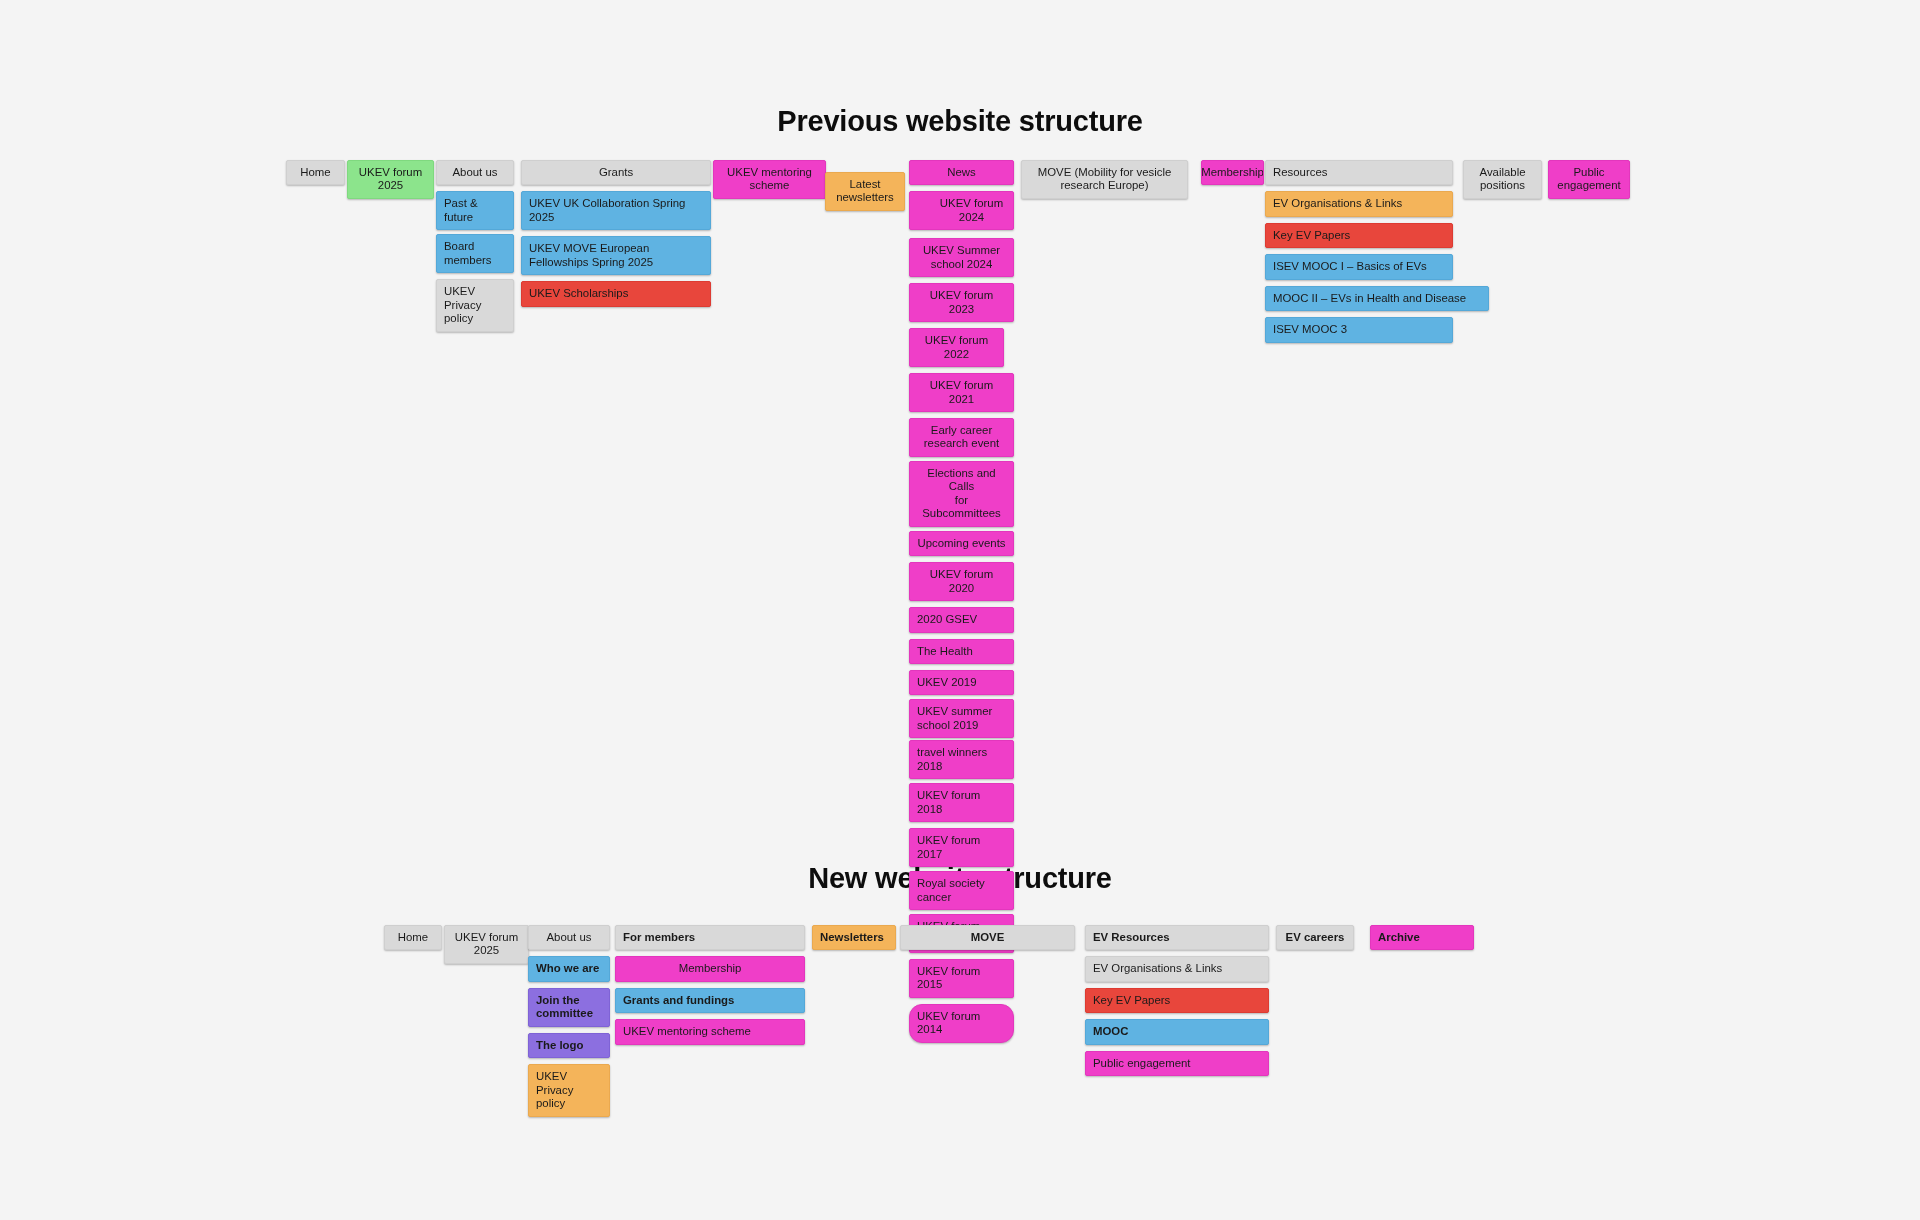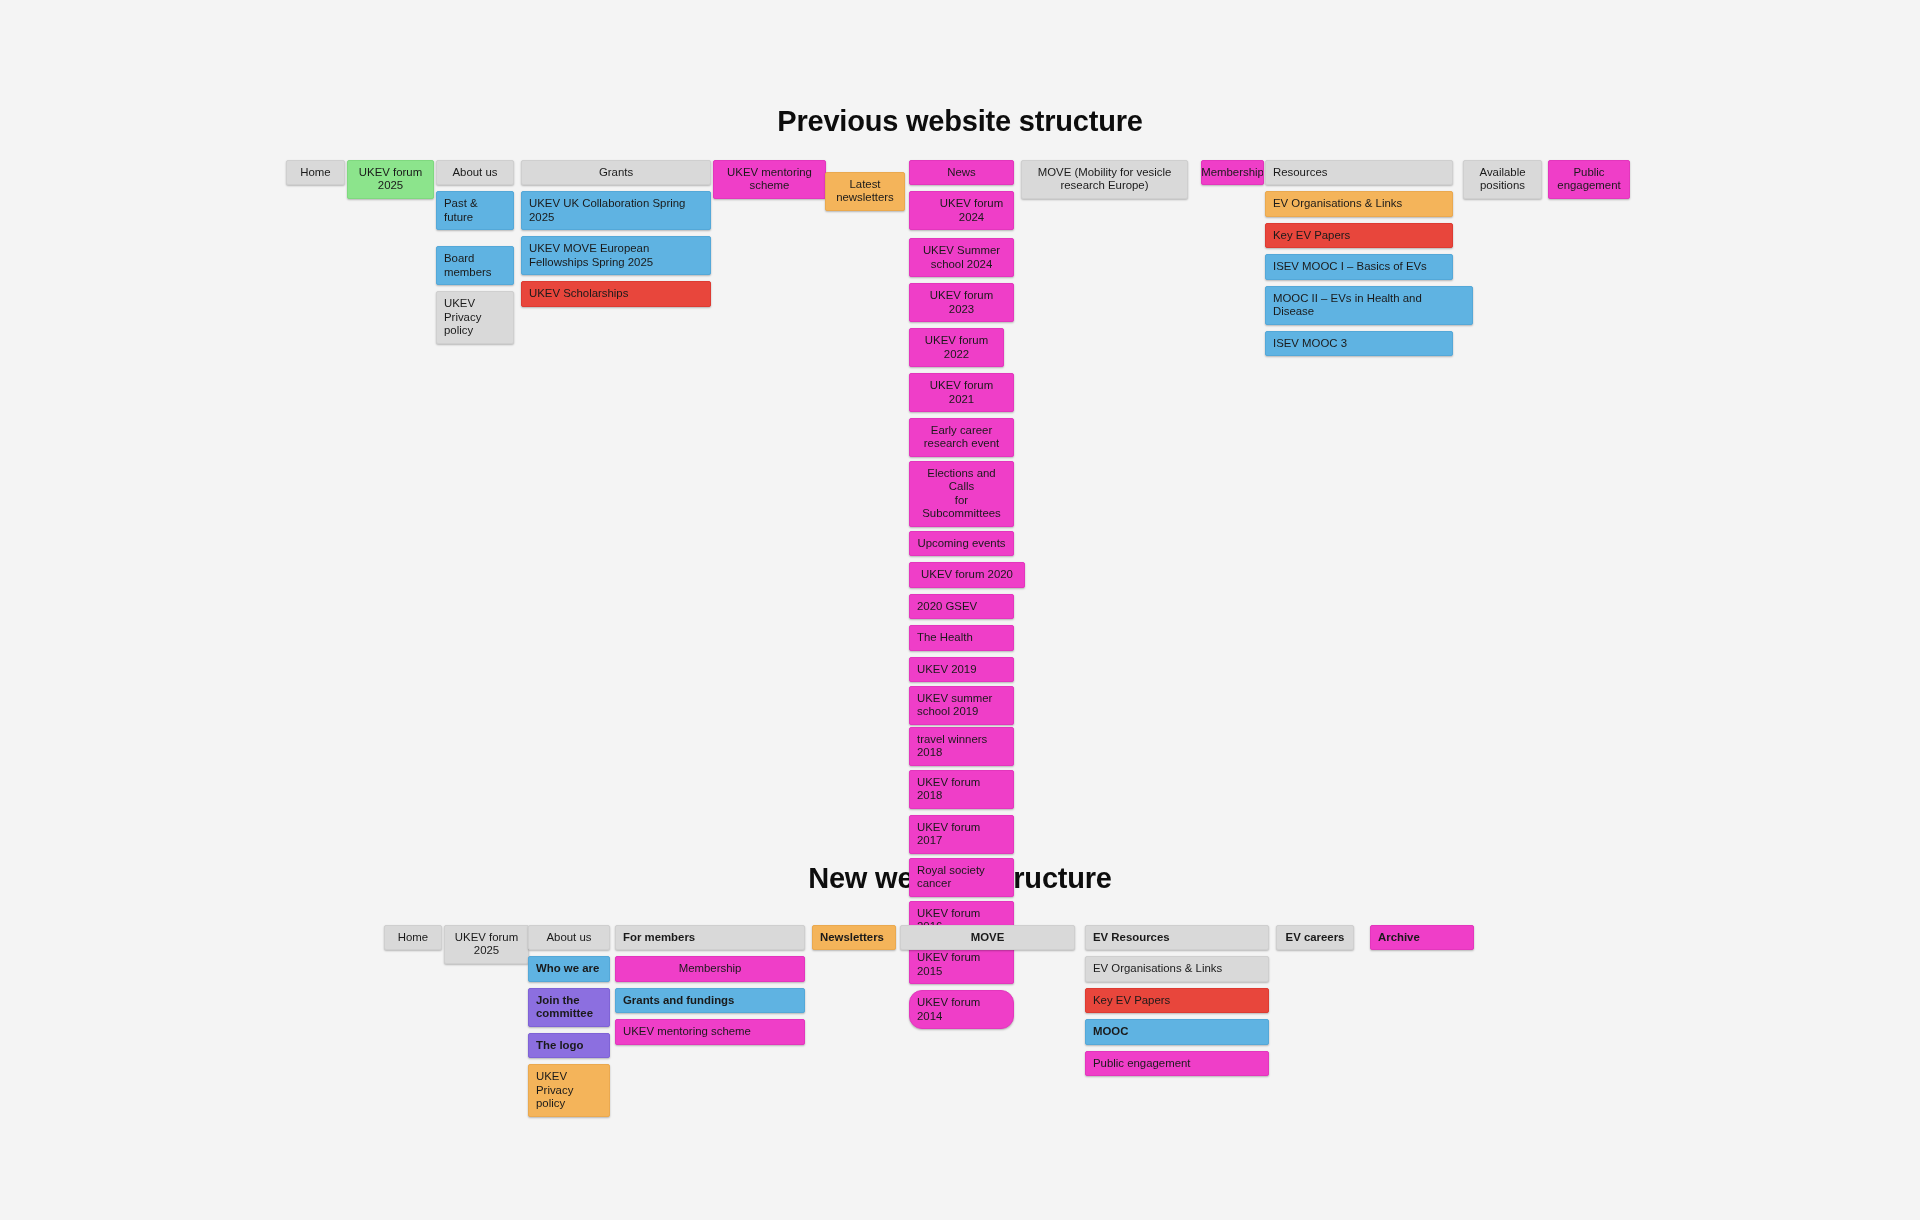--- a/index.html
+++ b/index.html
@@ -75,21 +75,21 @@
   <div id="diagram-previous">
       <div class="column" style="left: 286px; top: 160px; width: 59px;">
         <div class="node c-grey center" style="width: 59px; min-height: 20px; margin-top: 0px;">Home</div>
       </div>
       <div class="column" style="left: 347px; top: 160px; width: 87px;">
         <div class="node c-green center" style="width: 87px; min-height: 20px; margin-top: 0px;">UKEV forum 2025</div>
       </div>
       <div class="column" style="left: 436px; top: 160px; width: 78px;">
         <div class="node c-grey center" style="width: 78px; min-height: 20px; margin-top: 0px;">About us</div>
         <div class="node c-blue left" style="width: 78px; min-height: 20px; margin-top: 6px;">Past &amp; future</div>
-        <div class="node c-blue left" style="width: 78px; min-height: 20px; margin-top: 16px;">Board members</div>
+        <div class="node c-blue left" style="width: 78px; min-height: 20px; margin-top: 4px;">Board members</div>
         <div class="node c-grey left" style="width: 78px; min-height: 20px; margin-top: 6px;">UKEV Privacy policy</div>
       </div>
       <div class="column" style="left: 521px; top: 160px; width: 190px;">
         <div class="node c-grey center" style="width: 190px; min-height: 20px; margin-top: 0px;">Grants</div>
         <div class="node c-blue left" style="width: 190px; min-height: 20px; margin-top: 6px;">UKEV UK Collaboration Spring 2025</div>
         <div class="node c-blue left" style="width: 190px; min-height: 20px; margin-top: 6px;">UKEV MOVE European Fellowships Spring 2025</div>
         <div class="node c-red left" style="width: 190px; min-height: 20px; margin-top: 6px;">UKEV Scholarships</div>
       </div>
       <div class="column" style="left: 713px; top: 160px; width: 113px;">
         <div class="node c-pink center" style="width: 113px; min-height: 20px; margin-top: 0px;">UKEV mentoring scheme</div>
@@ -101,21 +101,21 @@
         <div class="node c-pink center" style="width: 105px; min-height: 20px; margin-top: 0px;">News</div>
         <div class="node c-pink center" style="width: 105px; min-height: 20px; margin-top: 6px; padding-left: 27px;">UKEV forum 2024</div>
         <div class="node c-pink center" style="width: 105px; min-height: 20px; margin-top: 8px;">UKEV Summer school 2024</div>
         <div class="node c-pink center" style="width: 105px; min-height: 20px; margin-top: 6px;">UKEV forum 2023</div>
         <div class="node c-pink center" style="width: 95px; min-height: 20px; margin-top: 6px;">UKEV forum 2022</div>
         <div class="node c-pink center" style="width: 105px; min-height: 20px; margin-top: 6px;">UKEV forum 2021</div>
         <div class="node c-pink center" style="width: 105px; min-height: 20px; margin-top: 6px;">Early career research event</div>
         <div class="node c-pink center" style="width: 105px; min-height: 26px; margin-top: 4px;">Elections and Calls
 for Subcommittees</div>
         <div class="node c-pink center" style="width: 105px; min-height: 20px; margin-top: 4px;">Upcoming events</div>
-        <div class="node c-pink center" style="width: 116px; min-height: 20px; margin-top: 6px;">UKEV forum 2020</div>
+        <div class="node c-pink center" style="width: 105px; min-height: 20px; margin-top: 6px;">UKEV forum 2020</div>
         <div class="node c-pink left" style="width: 105px; min-height: 20px; margin-top: 6px;">2020 GSEV</div>
         <div class="node c-pink left" style="width: 105px; min-height: 20px; margin-top: 6px;">The Health</div>
         <div class="node c-pink left" style="width: 105px; min-height: 20px; margin-top: 6px;">UKEV 2019</div>
         <div class="node c-pink left" style="width: 105px; min-height: 26px; margin-top: 4px;">UKEV summer
 school 2019</div>
         <div class="node c-pink left" style="width: 105px; min-height: 26px; margin-top: 2px;">travel winners
 2018</div>
         <div class="node c-pink left" style="width: 105px; min-height: 20px; margin-top: 4px;">UKEV forum 2018</div>
         <div class="node c-pink left" style="width: 105px; min-height: 20px; margin-top: 6px;">UKEV forum 2017</div>
         <div class="node c-pink left" style="width: 105px; min-height: 26px; margin-top: 4px;">Royal society
@@ -128,21 +128,21 @@
         <div class="node c-grey center" style="width: 167px; min-height: 20px; margin-top: 0px;">MOVE (Mobility for vesicle research Europe)</div>
       </div>
       <div class="column" style="left: 1201px; top: 160px; width: 63px;">
         <div class="node c-pink center" style="width: 63px; min-height: 20px; margin-top: 0px;">Membership</div>
       </div>
       <div class="column" style="left: 1265px; top: 160px; width: 188px;">
         <div class="node c-grey left" style="width: 188px; min-height: 20px; margin-top: 0px;">Resources</div>
         <div class="node c-orange left" style="width: 188px; min-height: 20px; margin-top: 6px;">EV Organisations &amp; Links</div>
         <div class="node c-red left" style="width: 188px; min-height: 20px; margin-top: 6px;">Key EV Papers</div>
         <div class="node c-blue left" style="width: 188px; min-height: 20px; margin-top: 6px;">ISEV MOOC I – Basics of EVs</div>
-        <div class="node c-blue left" style="width: 208px; min-height: 20px; margin-top: 6px;">MOOC II – EVs in Health and Disease</div>
+        <div class="node c-blue left" style="width: 224px; min-height: 20px; margin-top: 6px;">MOOC II – EVs in Health and Disease</div>
         <div class="node c-blue left" style="width: 188px; min-height: 20px; margin-top: 6px;">ISEV MOOC 3</div>
       </div>
       <div class="column" style="left: 1463px; top: 160px; width: 79px;">
         <div class="node c-grey center" style="width: 79px; min-height: 20px; margin-top: 0px;">Available positions</div>
       </div>
       <div class="column" style="left: 1548px; top: 160px; width: 82px;">
         <div class="node c-pink center" style="width: 82px; min-height: 20px; margin-top: 0px;">Public engagement</div>
       </div>
     </div>
   <div id="diagram-new">

